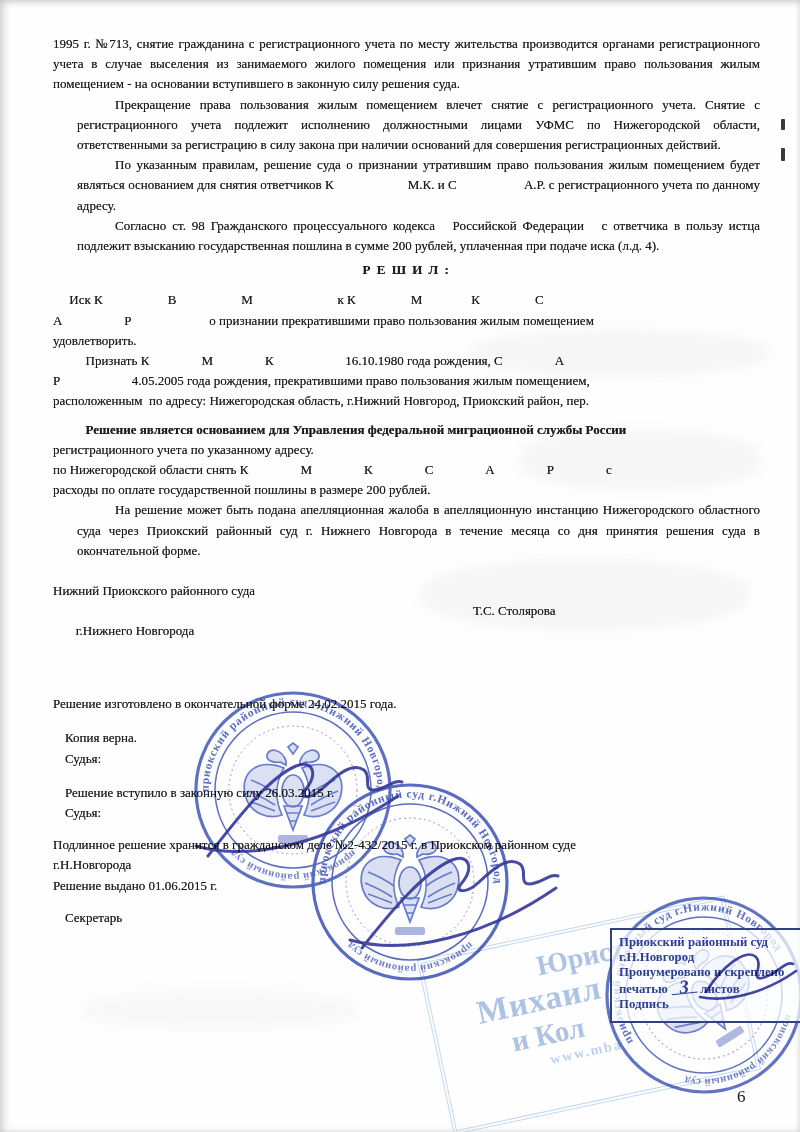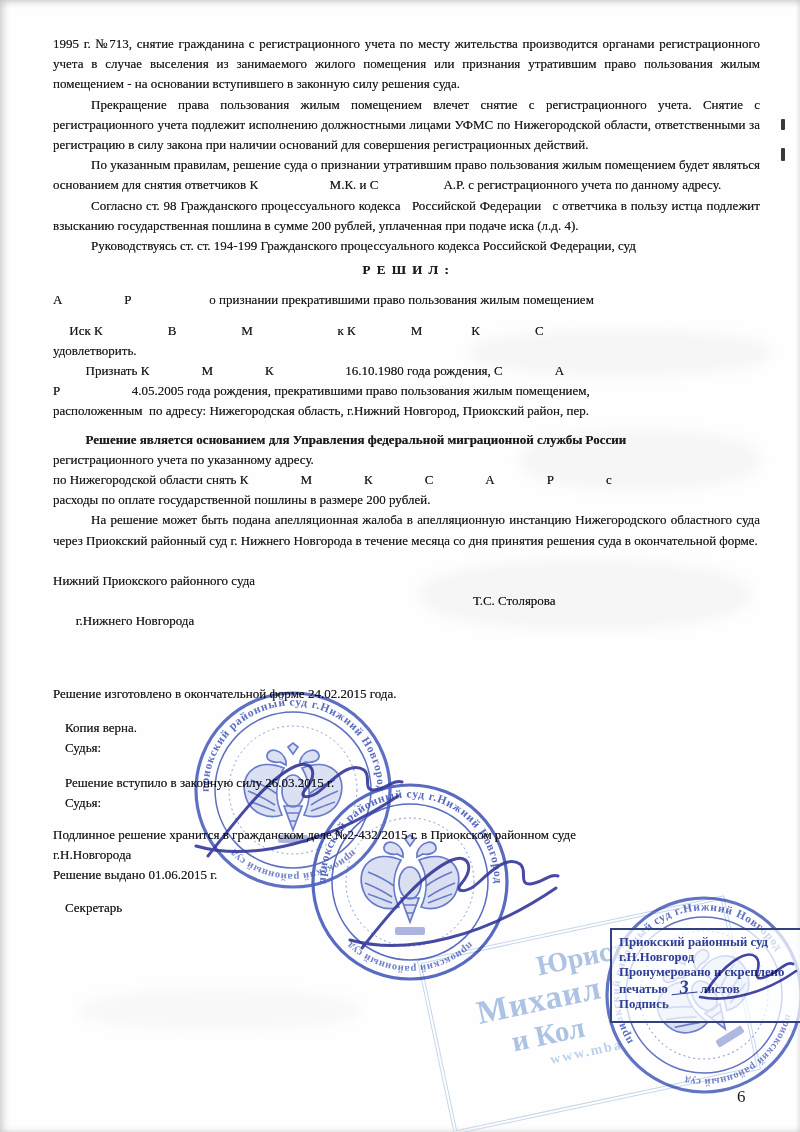--- a/index.html
+++ b/index.html
@@ -10,21 +10,21 @@
     color:#1b1b1d;
     box-shadow:inset 4px 0 7px rgba(0,0,0,.14), inset 0 4px 6px rgba(0,0,0,.08), inset -2px 0 4px rgba(0,0,0,.05);
   }
   .textblock{
     position:relative;z-index:1;
     padding:34px 40px 0 53px;
     font-size:13px;line-height:20.2px;
     text-shadow:0 0 .5px rgba(20,20,25,.65);
   }
   p.just{margin:0;text-align:justify;}
-  p.ind{text-indent:38px;}
+  p.ind{text-indent:38px;margin-left:24px;}
   .resh{margin:4px 0 10px 0;text-align:center;letter-spacing:1.5px;font-weight:bold;text-shadow:0 0 .5px rgba(20,20,25,.65);}
   .pre{white-space:pre;}
   .mt8{margin-top:8px;font-weight:bold;} .mt10{margin-top:10px;} .mt12{margin-top:12px;}
   .mt14{margin-top:14px;} .mt20{margin-top:20px;}
   .pad12{padding-left:12px;}
   .signer-row{position:relative;}
   .judge-name{position:absolute;left:420px;top:0;white-space:pre;}
   .pagenum{position:absolute;left:737px;top:1087px;font-size:17px;z-index:2;}
   
   .watermark{
@@ -76,26 +76,25 @@
     <div class="wm2">Михаил</div>
     <div class="wm3">и Кол</div>
     <div class="wm4">www.mba</div>
   </div>
 
   <div class="textblock">
     <p class="just">1995 г. №713, снятие гражданина с регистрационного учета по месту жительства производится органами регистрационного учета в случае выселения из занимаемого жилого помещения или признания утратившим право пользования жилым помещением - на основании вступившего в законную силу решения суда.</p>
     <p class="just ind">Прекращение права пользования жилым помещением влечет снятие с регистрационного учета. Снятие с регистрационного учета подлежит исполнению должностными лицами УФМС по Нижегородской области, ответственными за регистрацию в силу закона при наличии оснований для совершения регистрационных действий.</p>
     <p class="just ind">По указанным правилам, решение суда о признании утратившим право пользования жилым помещением будет являться основанием для снятия ответчиков К&nbsp;&nbsp;&nbsp;&nbsp;&nbsp;&nbsp;&nbsp;&nbsp;&nbsp;&nbsp;&nbsp;&nbsp;&nbsp;&nbsp;&nbsp;&nbsp;&nbsp;&nbsp;&nbsp;&nbsp;&nbsp;&nbsp;М.К. и С&nbsp;&nbsp;&nbsp;&nbsp;&nbsp;&nbsp;&nbsp;&nbsp;&nbsp;&nbsp;&nbsp;&nbsp;&nbsp;&nbsp;&nbsp;&nbsp;&nbsp;&nbsp;&nbsp;&nbsp;А.Р. с регистрационного учета по данному адресу.</p>
     <p class="just ind">Согласно ст. 98 Гражданского процессуального кодекса&nbsp;&nbsp; Российской Федерации&nbsp;&nbsp; с ответчика в пользу истца подлежит взысканию государственная пошлина в сумме 200 рублей, уплаченная при подаче иска (л.д. 4).</p>
-    <p class="just ind">Руководствуясь ст. ст. 194-199 Гражданского процессуального кодекса Российской Федерации, суд</p>
 
     <div class="resh">Р Е Ш И Л :</div>
 
+    <div class="pre mt10">     Иск К                    В                    М                          к К                 М               К                 С</div>
     <div class="pre">А                   Р                        о признании прекратившими право пользования жилым помещением</div>
-    <div class="pre mt10">     Иск К                    В                    М                          к К                 М               К                 С</div>
     <div class="pre">удовлетворить.</div>
 
     <div class="pre">          Признать К                М                К                      16.10.1980 года рождения, С                А</div>
     <div class="pre">Р                      4.05.2005 года рождения, прекратившими право пользования жилым помещением,</div>
     <div class="pre">расположенным  по адресу: Нижегородская область, г.Нижний Новгород, Приокский район, пер.</div>
 
     <div class="pre mt8">          Решение является основанием для Управления федеральной миграционной службы России</div>
     <div class="pre">регистрационного учета по указанному адресу.</div>
     <div class="pre">по Нижегородской области снять К                М                К                С                А                Р                с</div>
 

